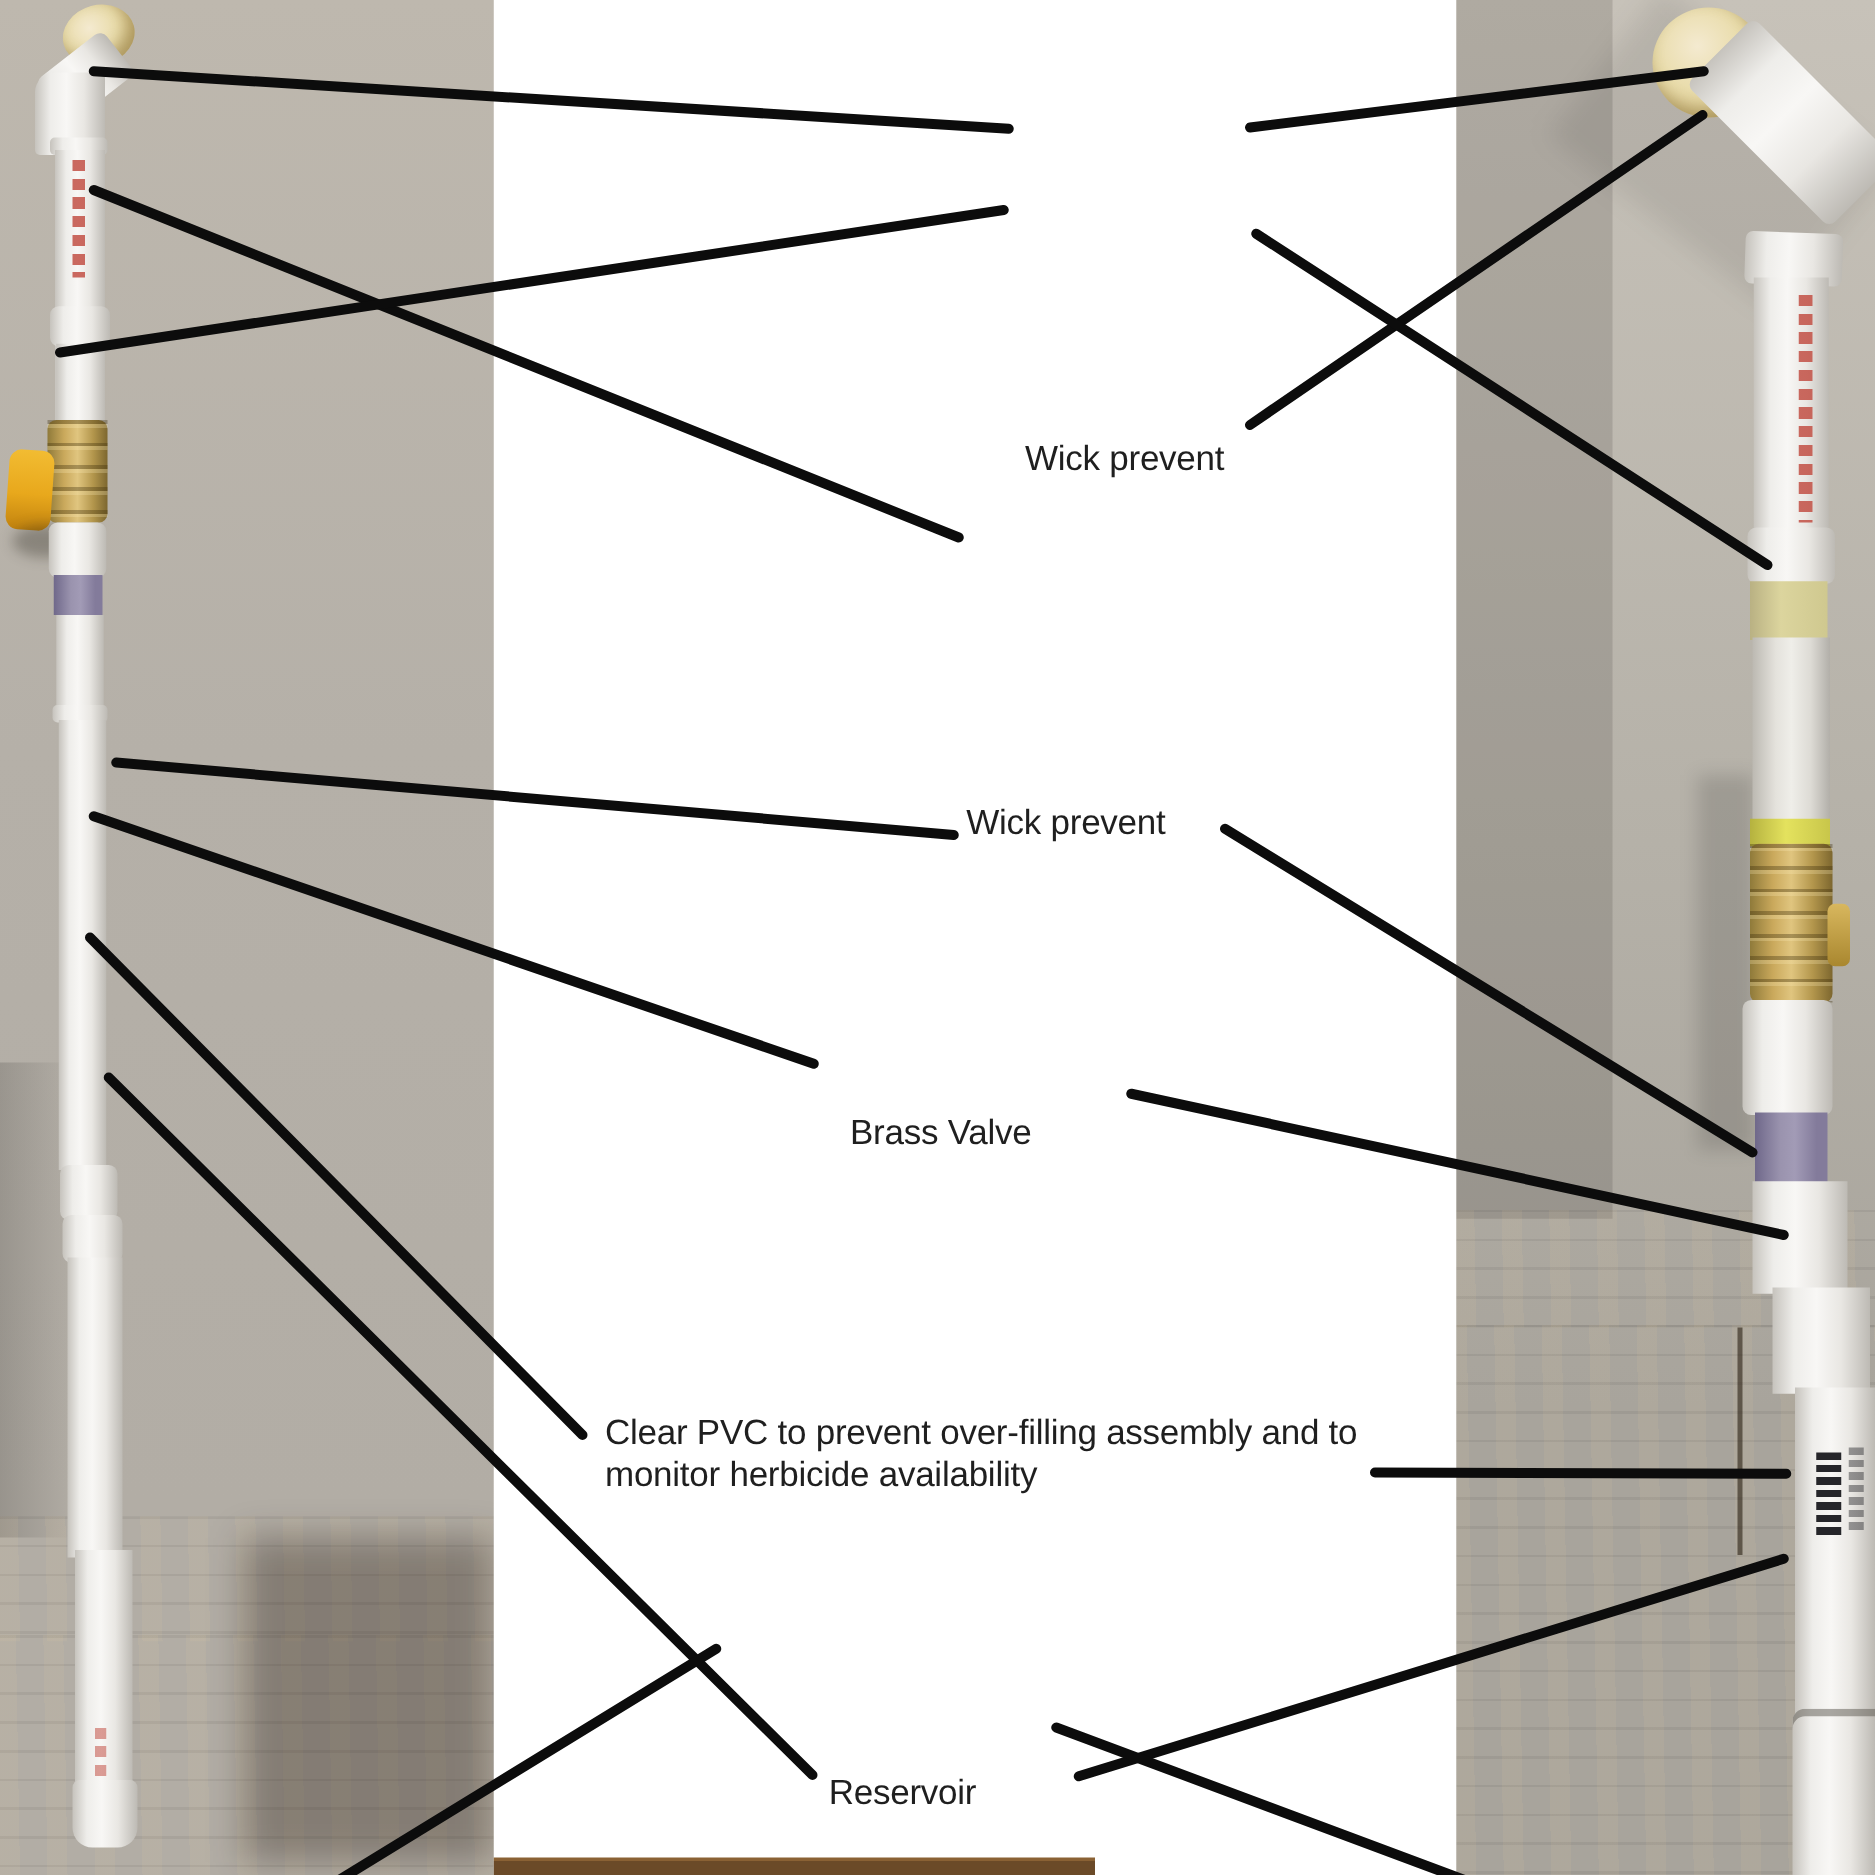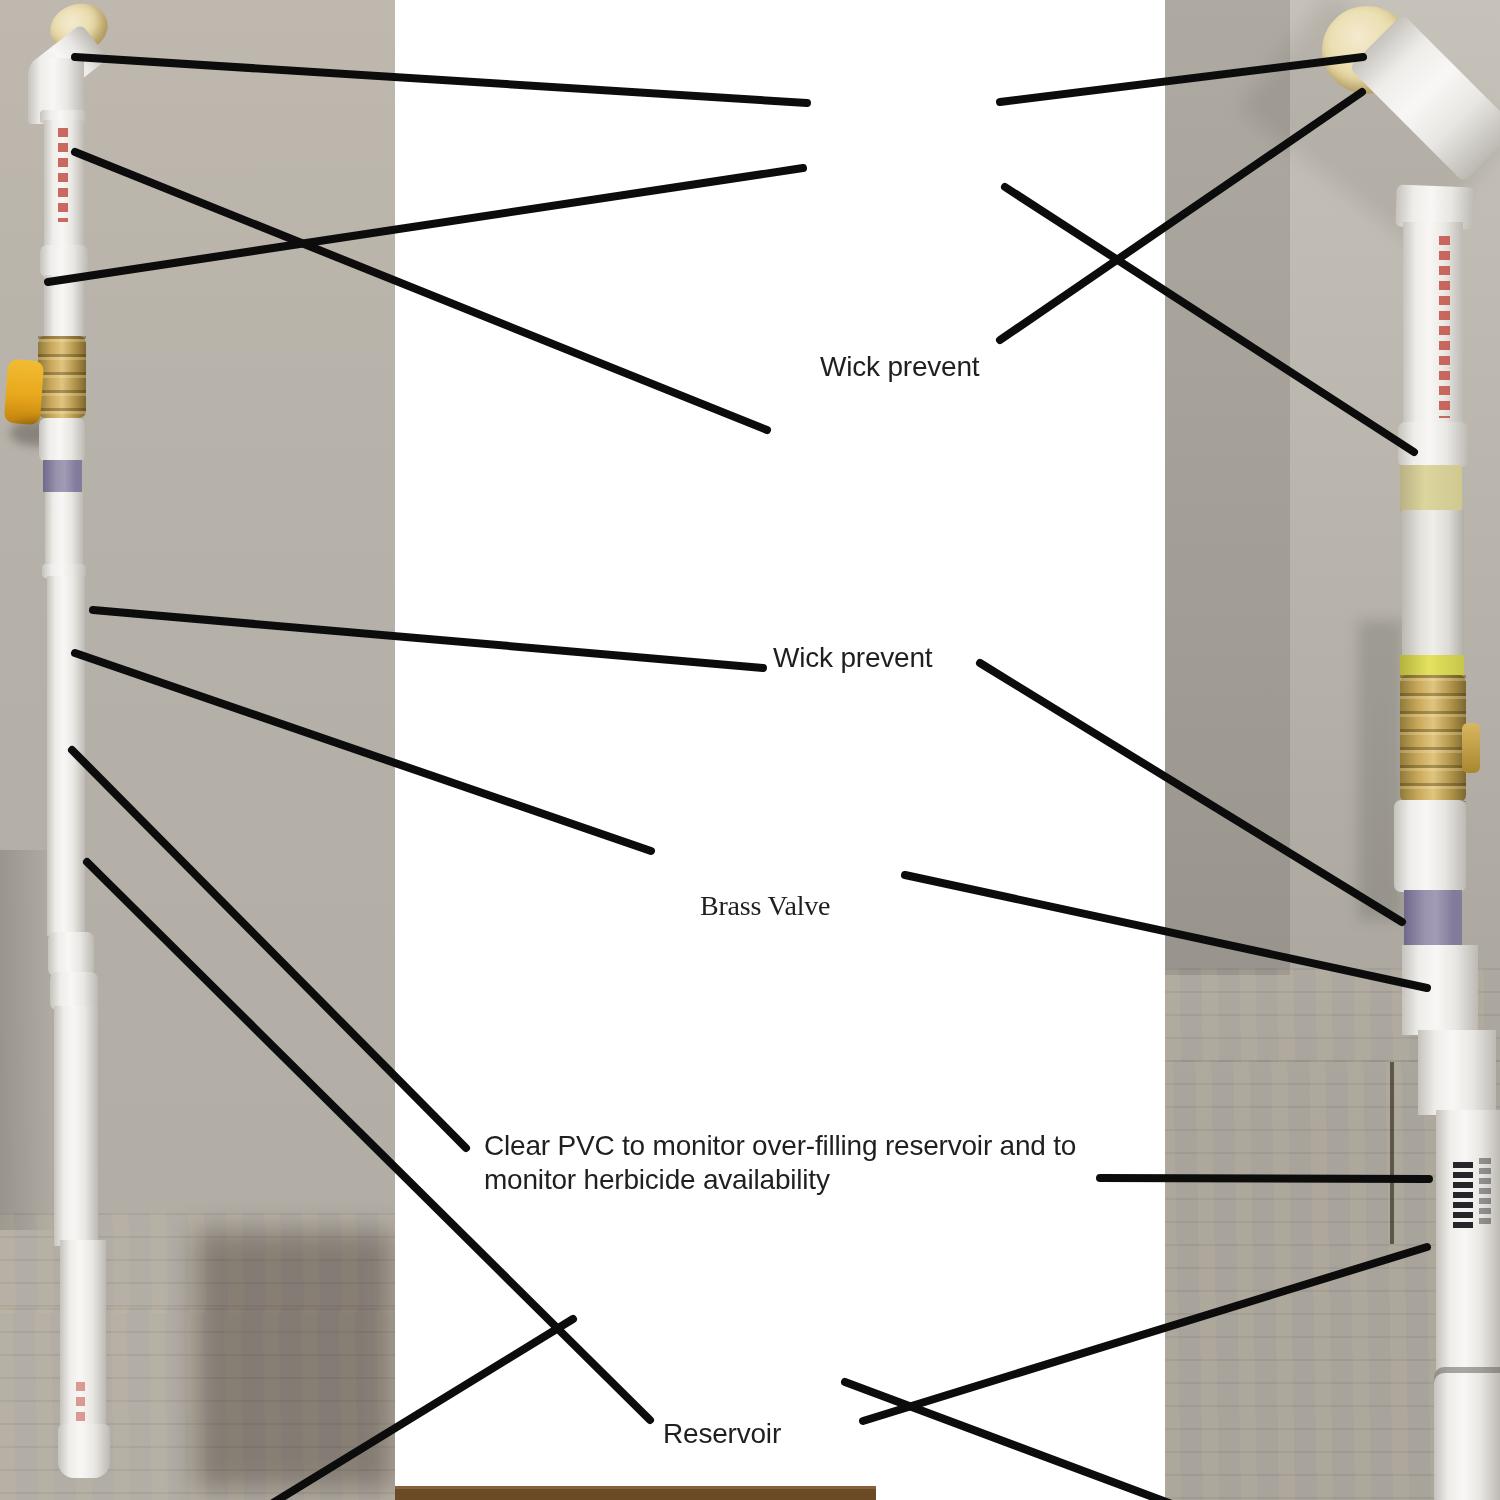--- a/index.html
+++ b/index.html
@@ -133,18 +133,18 @@
       <line x1="1005" y1="187" x2="1414" y2="452" stroke="#0c0c0c" stroke-width="8" stroke-linecap="round"></line>
       <line x1="980" y1="663" x2="1402" y2="922" stroke="#0c0c0c" stroke-width="8" stroke-linecap="round"></line>
       <line x1="905" y1="875" x2="1427" y2="988" stroke="#0c0c0c" stroke-width="8" stroke-linecap="round"></line>
       <line x1="1100" y1="1178" x2="1429" y2="1179" stroke="#0c0c0c" stroke-width="8" stroke-linecap="round"></line>
       <line x1="863" y1="1421" x2="1427" y2="1247" stroke="#0c0c0c" stroke-width="8" stroke-linecap="round"></line>
       <line x1="845" y1="1382" x2="1177" y2="1506" stroke="#0c0c0c" stroke-width="8" stroke-linecap="round"></line>
     </svg>
 
   <div class="label lbl" style="left: 820px; top: 350px; font-size: 28px;">Wick prevent</div>
   <div class="label lbl" style="left: 773px; top: 641px; font-size: 28px;">Wick prevent</div>
-  <div class="label lbl" style="left: 700px; top: 889px; font-size: 28px; font-family: Liberation Serif, serif;">Brass Valve</div>
-  <div class="label lbl" style="left: 484px; top: 1129px; max-width: 690px; font-size: 28px;">Clear PVC to monitor over-filling reservoir and to
+  <div class="label lbl" style="left: 680px; top: 889px; font-size: 28px;">Brass Valve</div>
+  <div class="label lbl" style="left: 484px; top: 1129px; max-width: 690px; font-size: 28px;">Clear PVC to prevent over-filling assembly and to
 monitor herbicide availability</div>
   <div class="label lbl" style="left: 663px; top: 1417px; font-size: 28px;">Reservoir</div>
 
 </div>
 
 </body></html>

